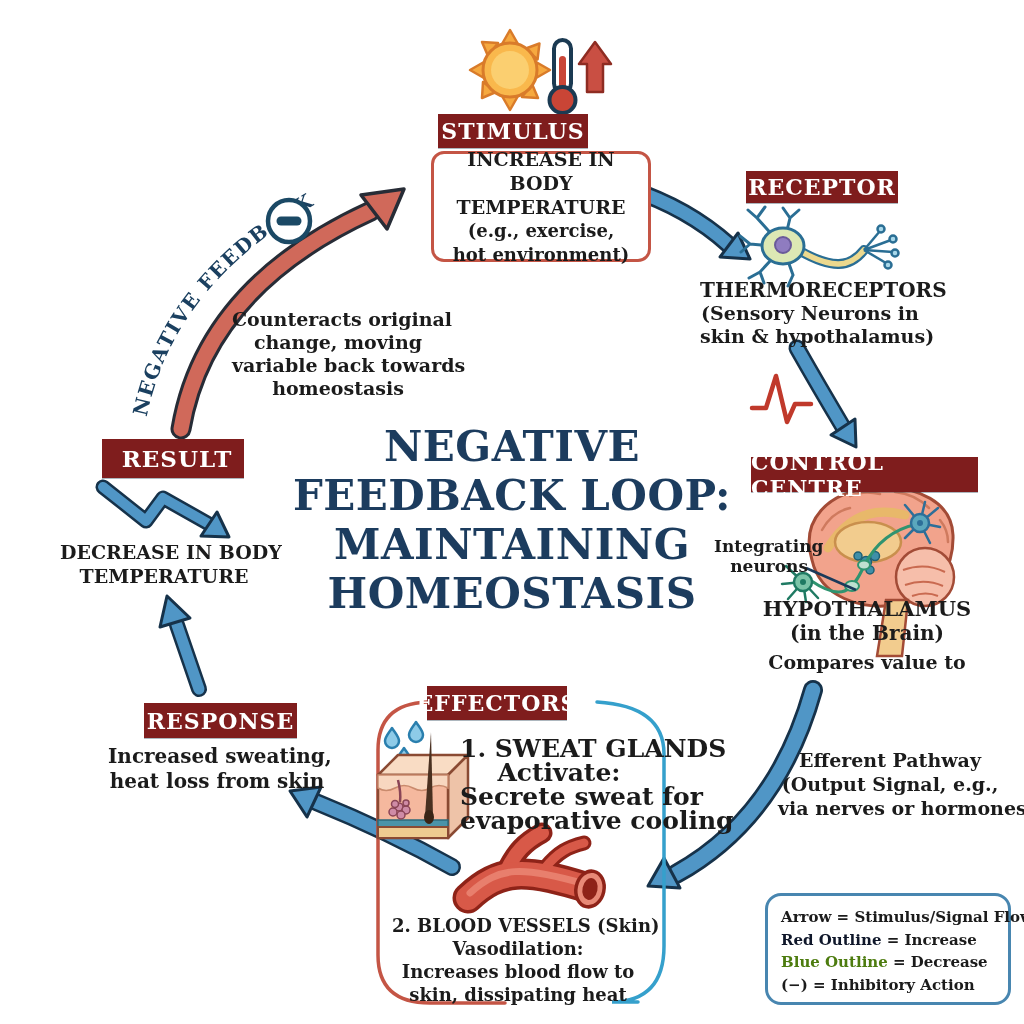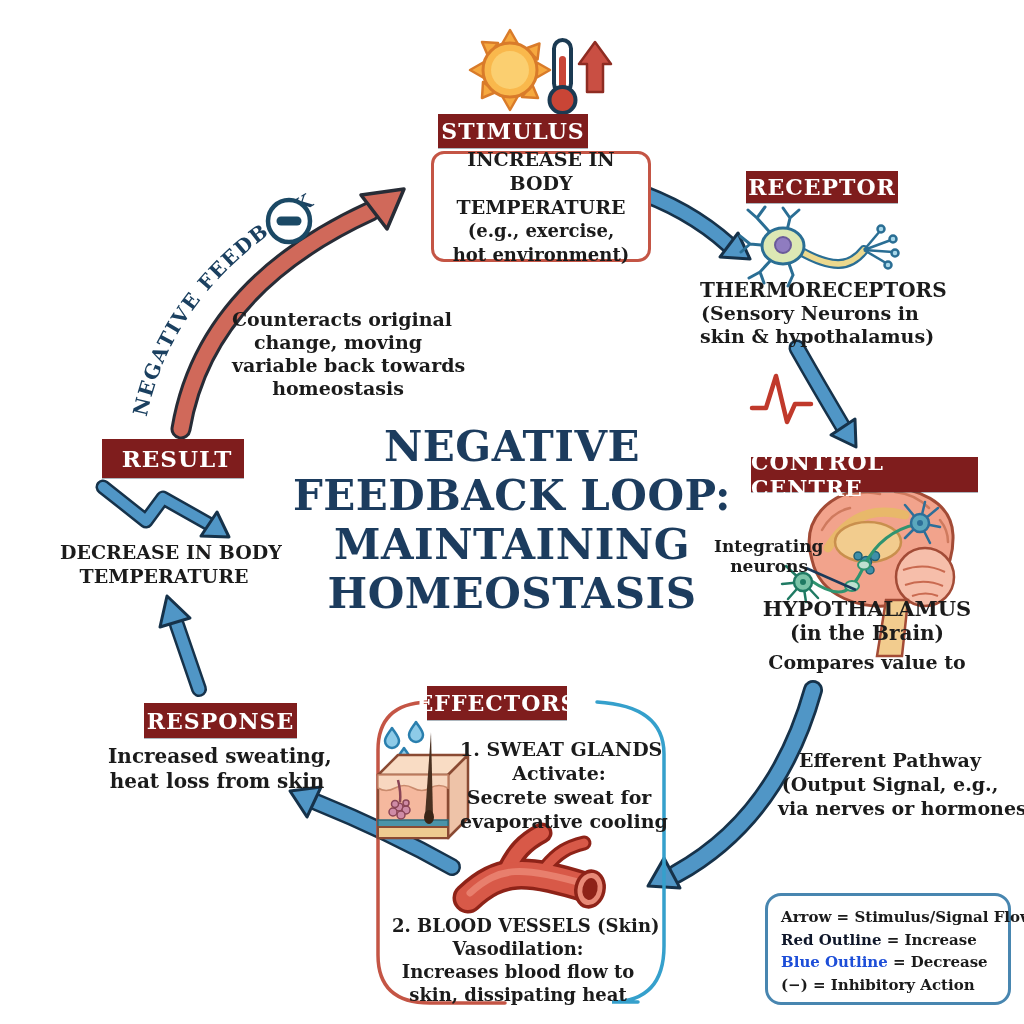--- a/index.html
+++ b/index.html
@@ -13,21 +13,21 @@
         box-shadow:0 1px 0 rgba(20,50,70,.35);}
   .stim-box{position:absolute;z-index:2;left:404px;top:151px;width:214px;height:105px;
         background:#ffffff;border:3.5px solid #c45545;border-radius:13px;
         display:flex;flex-direction:column;align-items:center;justify-content:center;
         font-size:19px;line-height:24px;text-align:center;margin-left:27px;}
   .legend{position:absolute;z-index:2;left:765px;top:893px;width:246px;height:112px;
         border:3px solid #4886b0;border-radius:16px;box-sizing:border-box;
         padding:10px 13px;font-size:15px;line-height:22.5px;}
   .legend .row{white-space:nowrap;}
   .term-red{color:#0f172a;}
-  .term-blue{color:#1d4ed8;}
+  .term-blue{color:#4d7c0f;}
   .title{position:absolute;z-index:2;left:292px;top:422px;width:440px;text-align:center;
         color:#1c3c5e;font-size:42px;line-height:49px;letter-spacing:.5px;}
 </style>
 </head>
 <body>
 
 <div class="canvas">
 
   <svg class="art" width="1024" height="1024" viewBox="0 0 1024 1024">
 
@@ -264,21 +264,21 @@
   <div class="txt" style="left:60px;top:540px;width:208px;font-size:19px;line-height:24px;">
     <div>DECREASE IN BODY</div>
     <div>TEMPERATURE</div>
   </div>
 
   <div class="txt" style="left:108px;top:744px;width:218px;font-size:20px;line-height:25px;">
     <div>Increased sweating,</div>
     <div>heat loss from skin</div>
   </div>
 
-  <div class="txt" style="left:460px;top:737px;width:198px;font-size:19px;line-height:24px;">
+  <div class="txt" style="left:460px;top:737px;width:198px;font-size:25px;line-height:24px;">
     <div>1. SWEAT GLANDS</div>
     <div>Activate:</div>
     <div>Secrete sweat for</div>
     <div>evaporative cooling</div>
   </div>
 
   <div class="txt" style="left:392px;top:914px;width:252px;font-size:18px;line-height:23px;">
     <div>2. BLOOD VESSELS (Skin)</div>
     <div>Vasodilation:</div>
     <div>Increases blood flow to</div>

